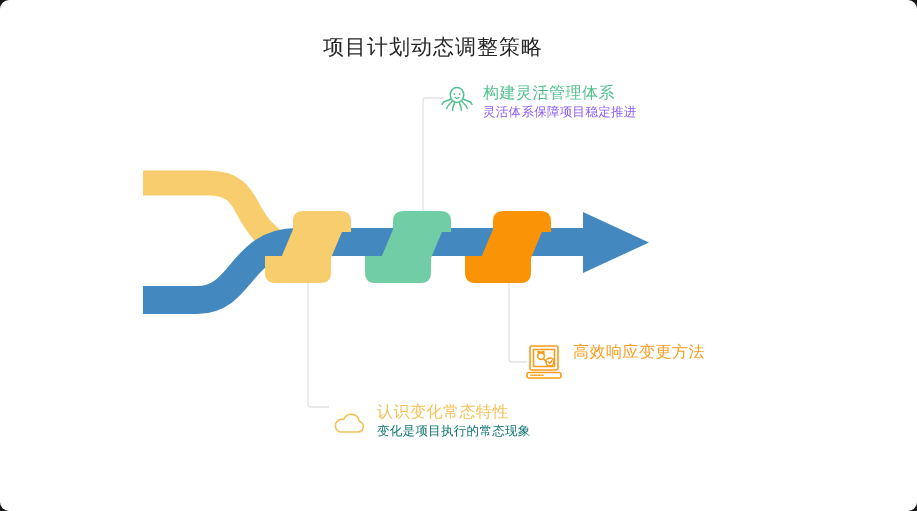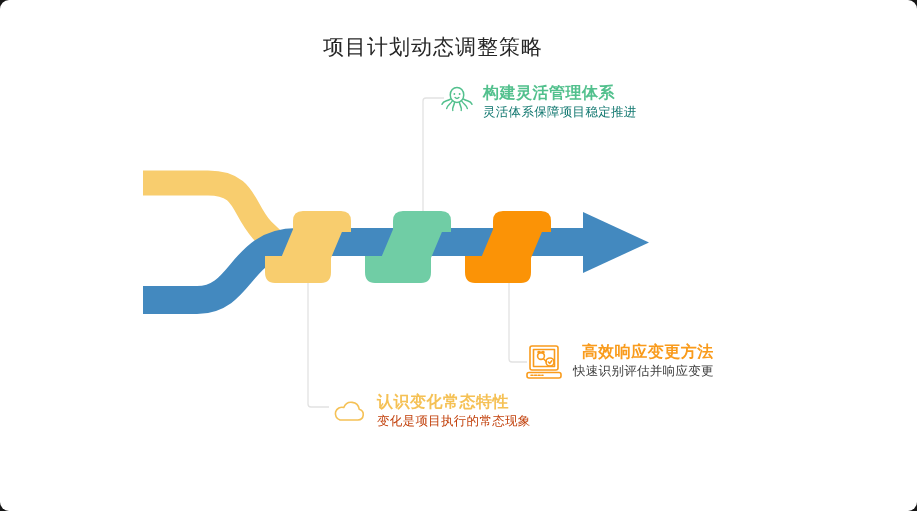--- a/index.html
+++ b/index.html
@@ -3,25 +3,25 @@
 <meta charset="utf-8">
 <style>
   html,body{margin:0;padding:0;background:#161616;font-family:"Liberation Sans","DejaVu Sans",sans-serif;}
   .card{position:relative;width:917px;height:511px;background:#ffffff;border-radius:9px;overflow:hidden;}
   .title{position:absolute;top:33px;left:0;width:866px;text-align:center;
          font-size:21px;font-weight:normal;letter-spacing:1px;margin:0;}
   .diagram{position:absolute;left:0;top:0;width:917px;height:511px;}
   .callout{position:absolute;display:flex;align-items:flex-start;}
   .callout .icon{flex:0 0 auto;display:block;}
   .ctext{margin-left:9px;}
-  .ctitle{font-size:16px;font-weight:bold;line-height:17px;letter-spacing:0.5px;}
+  .ctitle{font-size:16px;font-weight:normal;line-height:17px;letter-spacing:0.5px;}
   .csub{font-size:12.5px;line-height:14px;margin-top:4px;letter-spacing:0.3px;}
   .callout-top{left:440px;top:84px;}
   .callout-top .icon{margin-top:2px;}
-  .callout-bl{left:330px;top:393px;}
+  .callout-bl{left:330px;top:403px;align-items:center;}
   .callout-bl .icon{margin-top:6px;}
   .callout-br{left:524px;top:343px;}
   .callout-br .icon{margin-top:1px;}
 </style>
 </head>
 <body>
 
 <div class="card">
 
   <h1 class="title" style="color: rgb(38, 38, 38);">项目计划动态调整策略</h1>
@@ -59,48 +59,47 @@
         <path d="M15.5,17.3 C15,21 12.5,23 13.5,26"></path>
         <path d="M20.5,17.3 C21,21 23.5,23 22.5,26"></path>
         <path d="M23,16 C25,19.5 28.5,20.5 29,24"></path>
         <path d="M25,14 C29,16.5 32.5,15.5 34,19.5"></path>
       </g>
       <circle cx="15.2" cy="8.5" r="1" stroke="none" fill="#52C08D"></circle>
       <circle cx="20.8" cy="8.5" r="1" stroke="none" fill="#52C08D"></circle>
     </svg>
     <div class="ctext">
       <div class="ctitle" style="color: rgb(82, 192, 141);">构建灵活管理体系</div>
-      <div class="csub" style="color: #0f766e;">灵活体系保障项目稳定推进</div>
+      <div class="csub" style="color: #8b5cf6;">灵活体系保障项目稳定推进</div>
     </div>
   </div>
 
   <div class="callout callout-bl">
     <svg class="icon" width="38" height="26" viewBox="0 0 38 26">
       <path d="M10,21 H28 A5.5,5.5 0 0 0 29.2,10.2 A8,8 0 0 0 13.8,8.5 A6.5,6.5 0 0 0 10,21 Z" fill="none" stroke-width="1.6" stroke-linejoin="round" stroke="#F5C155"></path>
     </svg>
     <div class="ctext">
       <div class="ctitle" style="color: rgb(245, 193, 85);">认识变化常态特性</div>
-      <div class="csub" style="color: #c2410c;">变化是项目执行的常态现象</div>
+      <div class="csub" style="color: #0f766e;">变化是项目执行的常态现象</div>
     </div>
   </div>
 
   <div class="callout callout-br">
     <svg class="icon" width="40" height="36" viewBox="0 0 40 36">
       <g fill="none" stroke-width="1.6" stroke-linecap="round" stroke-linejoin="round" stroke="#F99B1C">
         <rect x="6" y="2" width="28" height="24" rx="2"></rect>
         <rect x="9.5" y="5.5" width="21" height="17"></rect>
         <circle cx="17" cy="12" r="3.4"></circle>
         <path d="M14.5,9 C13,7.5 16,6.8 16.2,8.6"></path>
         <path d="M19.5,9 C21,7.5 18,6.8 17.8,8.6"></path>
         <path d="M19.5,14.8 L22.5,17.8"></path>
         <circle cx="26" cy="18" r="4"></circle>
         <path d="M24.4,18 L25.7,19.4 L27.8,16.8"></path>
         <rect x="3" y="28.5" width="34" height="5.5" rx="2"></rect>
         <path d="M7,31.2 H19" stroke-dasharray="2,1.6"></path>
       </g>
     </svg>
     <div class="ctext">
       <div class="ctitle" style="color: rgb(249, 155, 28); text-align: right;">高效响应变更方法</div>
-      <div class="csub" style="color: rgb(59, 59, 59);">快速识别评估并响应变更</div>
     </div>
   </div>
 
 </div>
 
 </body></html>

